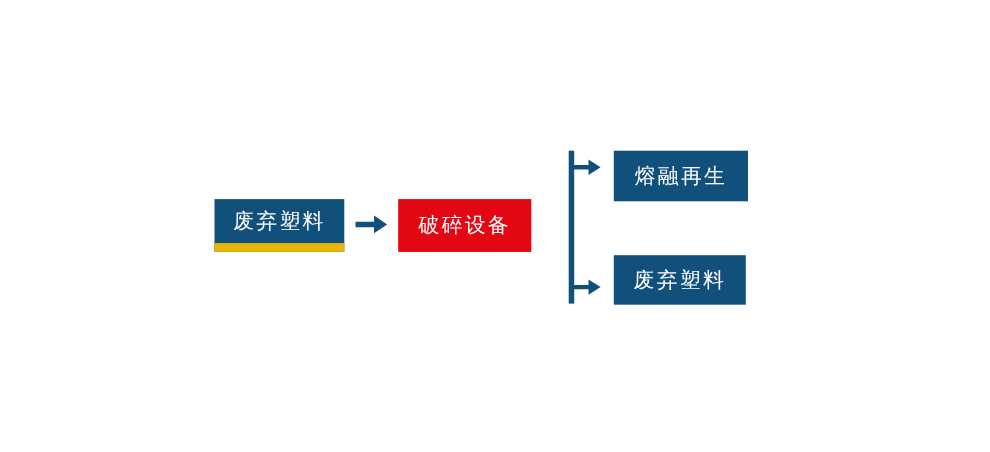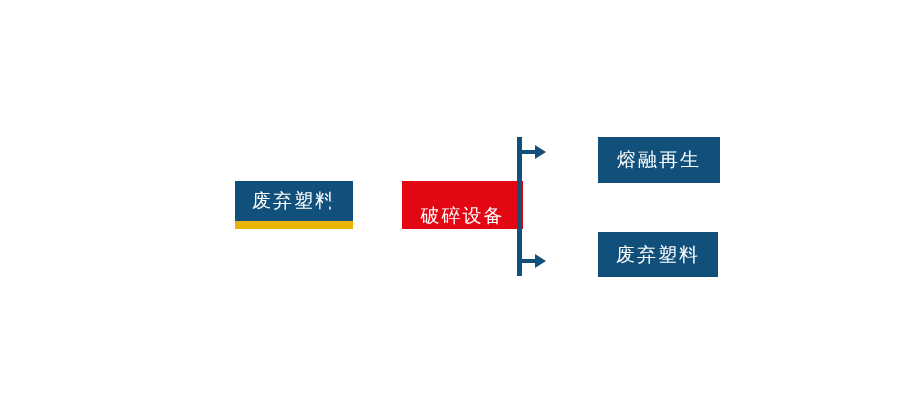--- a/index.html
+++ b/index.html
@@ -15,24 +15,23 @@
     position: absolute;
     box-sizing: border-box;
     display: flex;
     align-items: center;
     justify-content: center;
     color: #ffffff;
     font-size: 19px;
     font-weight: 300;
     letter-spacing: 2px;
     white-space: nowrap;
-    margin-left: 40px;
   }
   .node-blue { background: #12507c; }
-  .node-red  { background: #e30613; align-items: flex-end; }
+  .node-red  { background: #e30613; }
   .underline-red { border-bottom: 8px solid #eab308; }
 
   #node-waste-plastic      { left: 195px; top: 181px; width: 118px; height: 48px; }
   #node-crushing-equipment { left: 362px; top: 181px; width: 121px; height: 48px; }
   #node-melt-regeneration  { left: 558px; top: 137px; width: 122px; height: 46px; }
   #node-pyrolysis-heat     { left: 558px; top: 232px; width: 120px; height: 45px; }
 
   .arrow-main   { position: absolute; left: 323px; top: 194px; }
   .vline        { position: absolute; left: 517px; top: 137px; width: 5px; height: 139px; background: #12507c; }
   .arrow-top    { position: absolute; left: 521px; top: 144px; }

